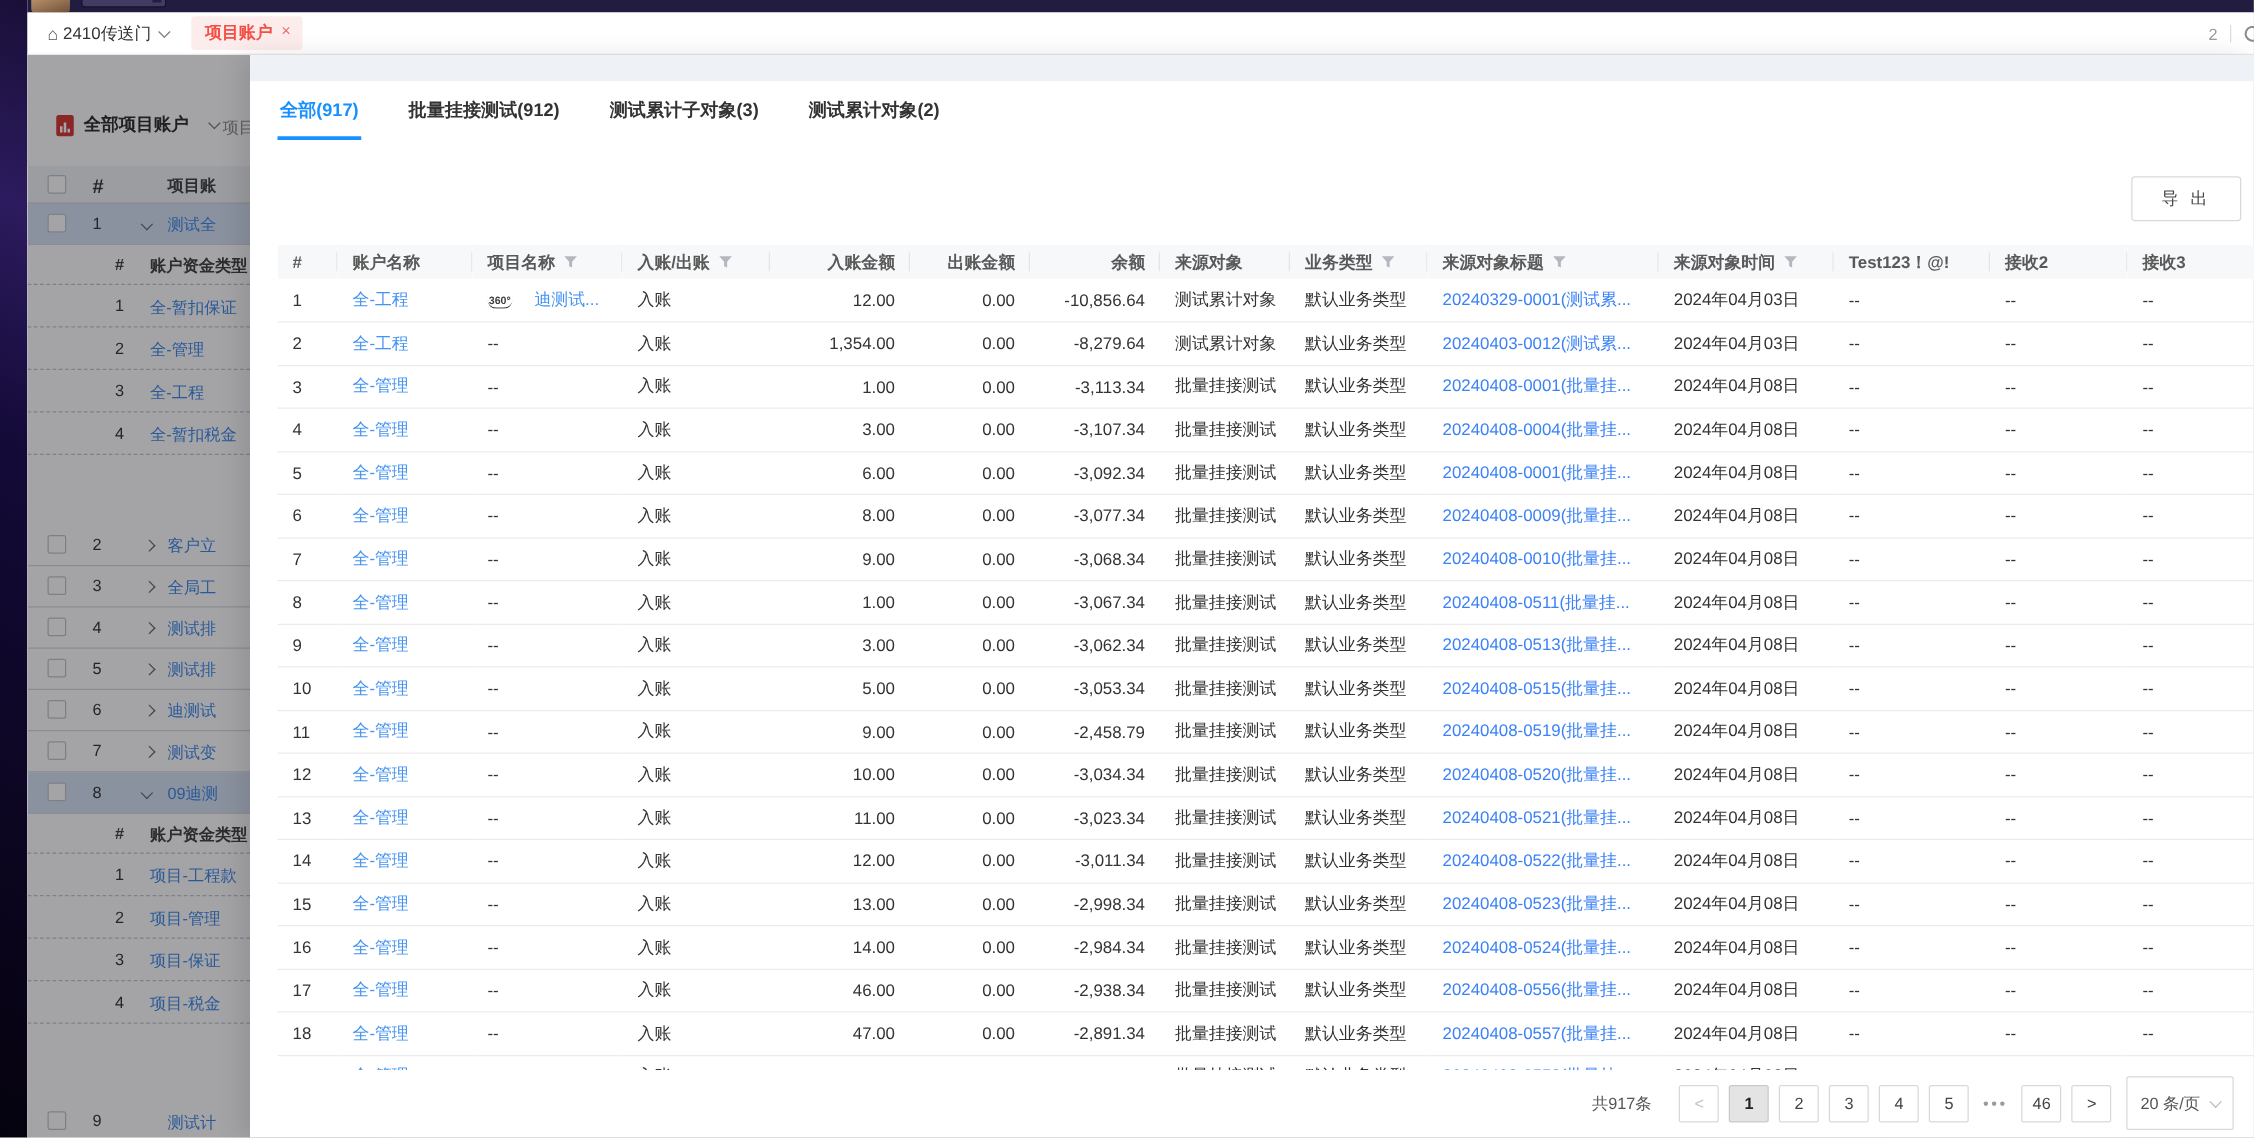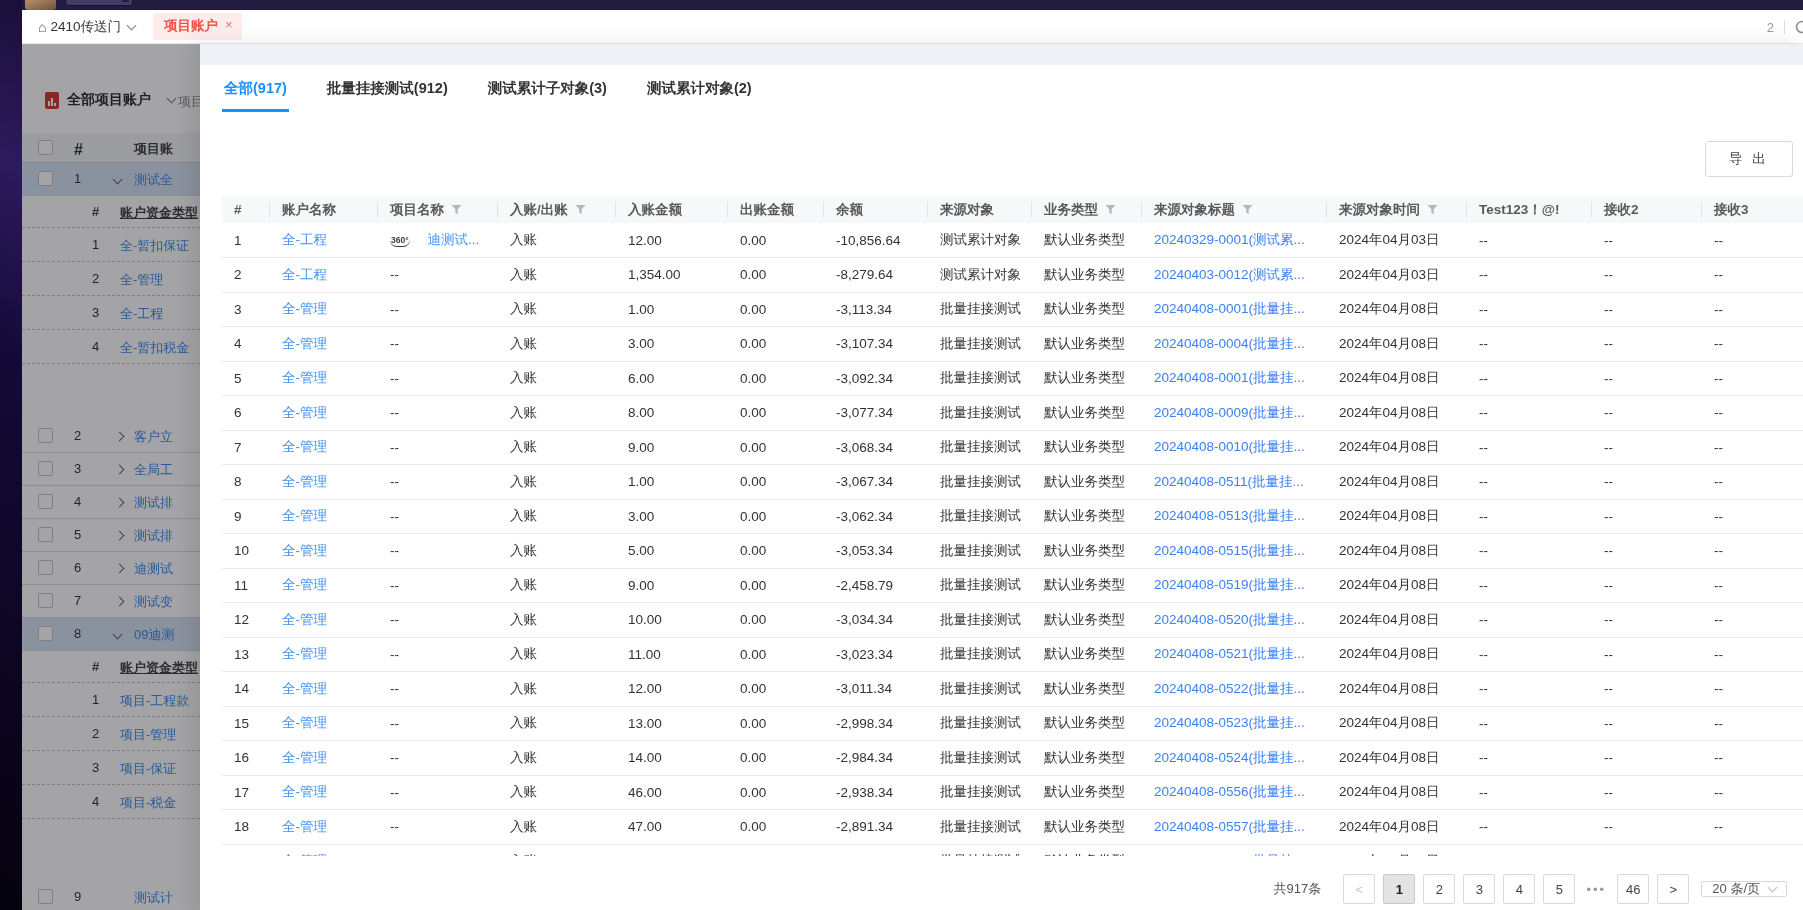--- a/index.html
+++ b/index.html
@@ -52,21 +52,21 @@
   .s-row.sel { background:#d7e3f3; }
   .cb { position:absolute; left:16px; top:8px; width:15px; height:15px; background:#fff;
     border:1px solid #c2c5cb; border-radius:2px; }
   .s-row .n, .sb-th .n { position:absolute; left:52px; top:8px; color:#333; }
   .s-row .x-chev { position:absolute; left:92px; top:13px; width:7px; height:7px;
     border-right:1.5px solid #5f6368; border-bottom:1.5px solid #5f6368; transform:rotate(45deg); }
   .s-row .x-chev.r { transform:rotate(-45deg); left:94px; }
   .s-row .lnk { position:absolute; left:112px; top:8px; color:#3c87e6; }
   .s-sub-h { position:relative; height:32px; border-bottom:1px dashed #bfc2c8; font-size:13px; font-weight:700; }
   .s-sub-h .n { position:absolute; left:70px; top:8px; color:#3f3f3f; }
-  .s-sub-h .lbl { position:absolute; left:98px; top:8px; color:#3f3f3f;text-decoration:underline; }
+  .s-sub-h .lbl { position:absolute; left:98px; top:8px; color:#3f3f3f; }
   .s-sub-r { position:relative; height:34px; border-bottom:1px dashed #c3c6cb; font-size:13px; }
   .s-sub-r .n { position:absolute; left:70px; top:9px; color:#333; }
   .s-sub-r .lnk { position:absolute; left:98px; top:9px; color:#3c87e6; }
 
   
   .panel { position:absolute; left:178px; top:0; right:0; bottom:0; background:#fff;
     box-shadow:-8px 0 18px rgba(0,0,0,.10); }
   .p-head { position:relative; height:64px; }
   .p-title { position:absolute; left:22px; top:33px; font-size:16px; font-weight:700; color:#1f1f1f; }
   .p-close { position:absolute; right:13px; top:36px; font-size:13.5px; color:#1f7bf0; cursor:pointer; }
@@ -77,37 +77,37 @@
   .p-export { position:absolute; top:97px; right:10px; width:88px; height:36px; background:#fff;
     border:1px solid #d9d9d9; border-radius:3px; font-size:13.5px; color:#444; letter-spacing:3px; cursor:pointer;
     font-family:inherit; }
 
   .tbl-wrap { position:absolute; left:22px; right:0; top:152px; height:660px; overflow:hidden; }
   table { border-collapse:collapse; table-layout:fixed; width:1630px; }
   th { height:27px; background:#f7f8fa; font-size:13.5px; font-weight:700; color:#595959;
     text-align:left; padding:0 12px; position:relative; white-space:nowrap; overflow:hidden; }
   th::after { content:''; position:absolute; right:0; top:6px; bottom:6px; width:1px; background:#e2e4e7; }
   th:last-child::after { display:none; }
-  th.r, td.r { }
+  th.r, td.r { text-align:right; }
   td { height:34.5px; border-bottom:1px solid #ebebeb; font-size:13.5px; color:#333;
     padding:0 12px; white-space:nowrap; overflow:hidden; }
   td.acct { color:#4493f2; } td.ttl { color:#3b82f6; }
   .funnel { margin-left:7px; vertical-align:-1px; }
   .i360 { display:inline-block; font-size:8.5px; font-weight:700; color:#3d3d3d;
     border-bottom:1.5px solid #3d3d3d; border-radius:0 0 7px 7px; padding:0 1px 1px; margin-right:18px;
     transform:translateY(-1px); }
 
   .pager { position:absolute; right:16px; bottom:6px; display:flex; align-items:center; font-size:13px; color:#555; }
   .pg-total { margin-right:14px; }
   .pg-btn { min-width:32px; height:30px; border:1px solid #d9d9d9; border-radius:2px; background:#fff;
     display:flex; align-items:center; justify-content:center; margin-left:8px; cursor:pointer; color:#444; }
   .pg-btn.on { background:#e4e4e4; border-color:#c9c9c9; font-weight:700; color:#222; }
   .pg-btn.dis { color:#c3c3c3; }
   .pg-dots { margin-left:8px; color:#9a9a9a; letter-spacing:2px; width:26px; text-align:center; }
-  .pg-size { height:16px; border:1px solid #d9d9d9; border-radius:2px; background:#fff; display:flex;
+  .pg-size { height:43px; border:1px solid #d9d9d9; border-radius:2px; background:#fff; display:flex;
     align-items:center; padding:0 10px; margin-left:12px; cursor:pointer; }
   .pg-size .chev { margin-left:9px; border-color:#b9b9b9; }
 </style>
 </head>
 <body>
 
 <div class="wallpaper"></div>
 
 <div class="app">
 

